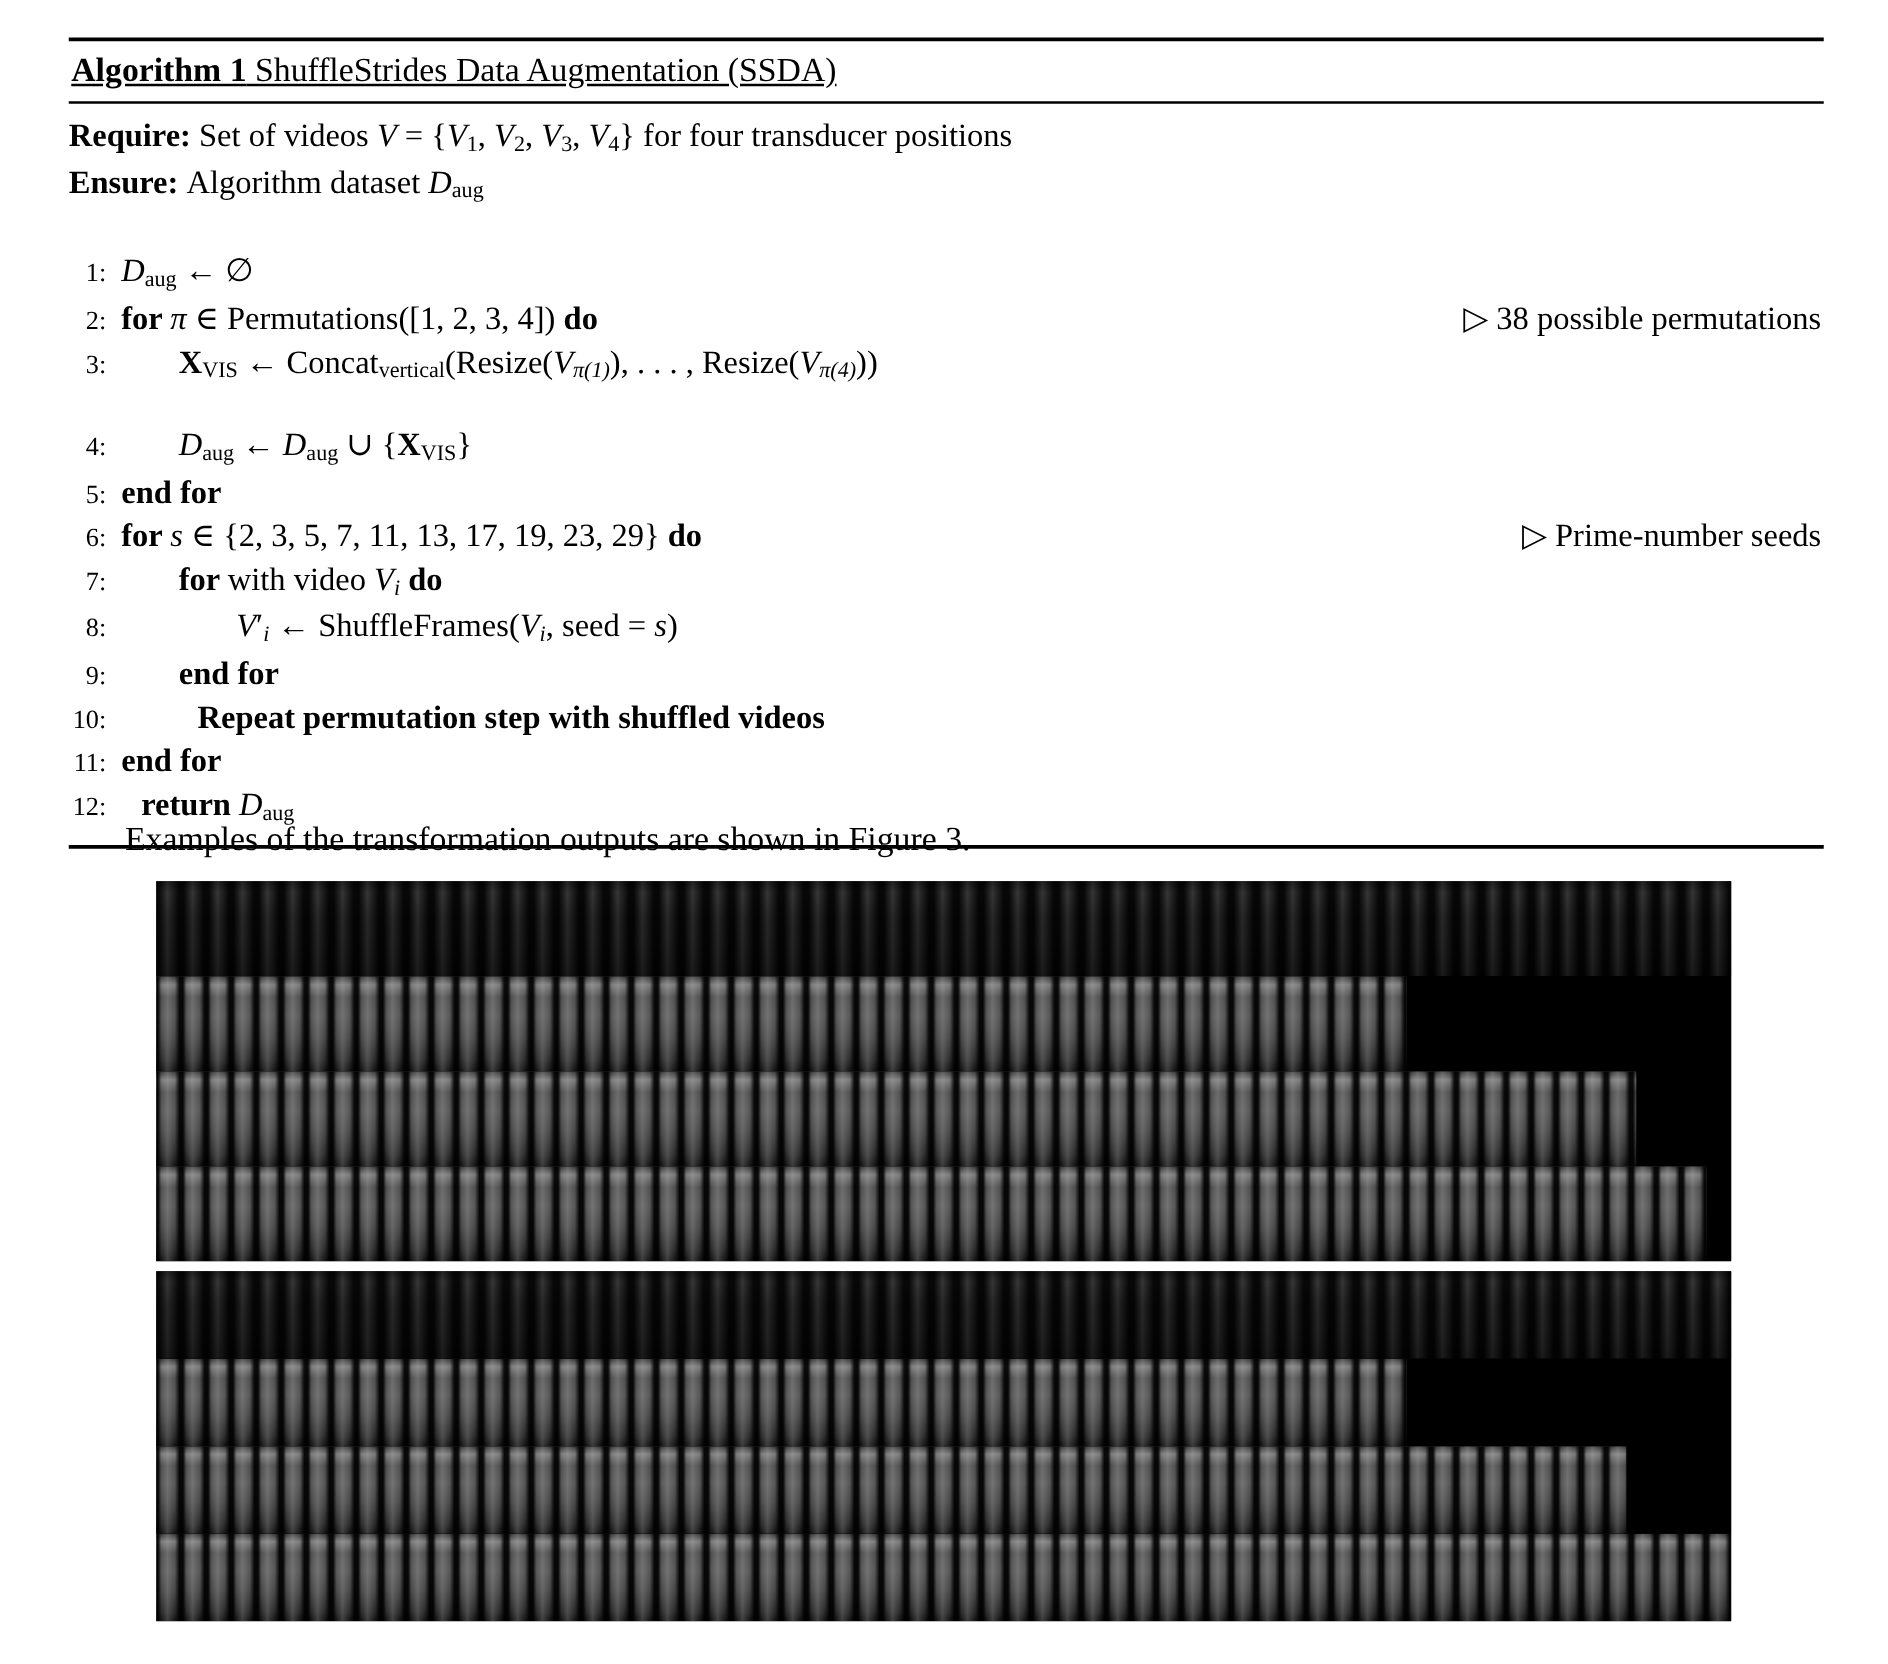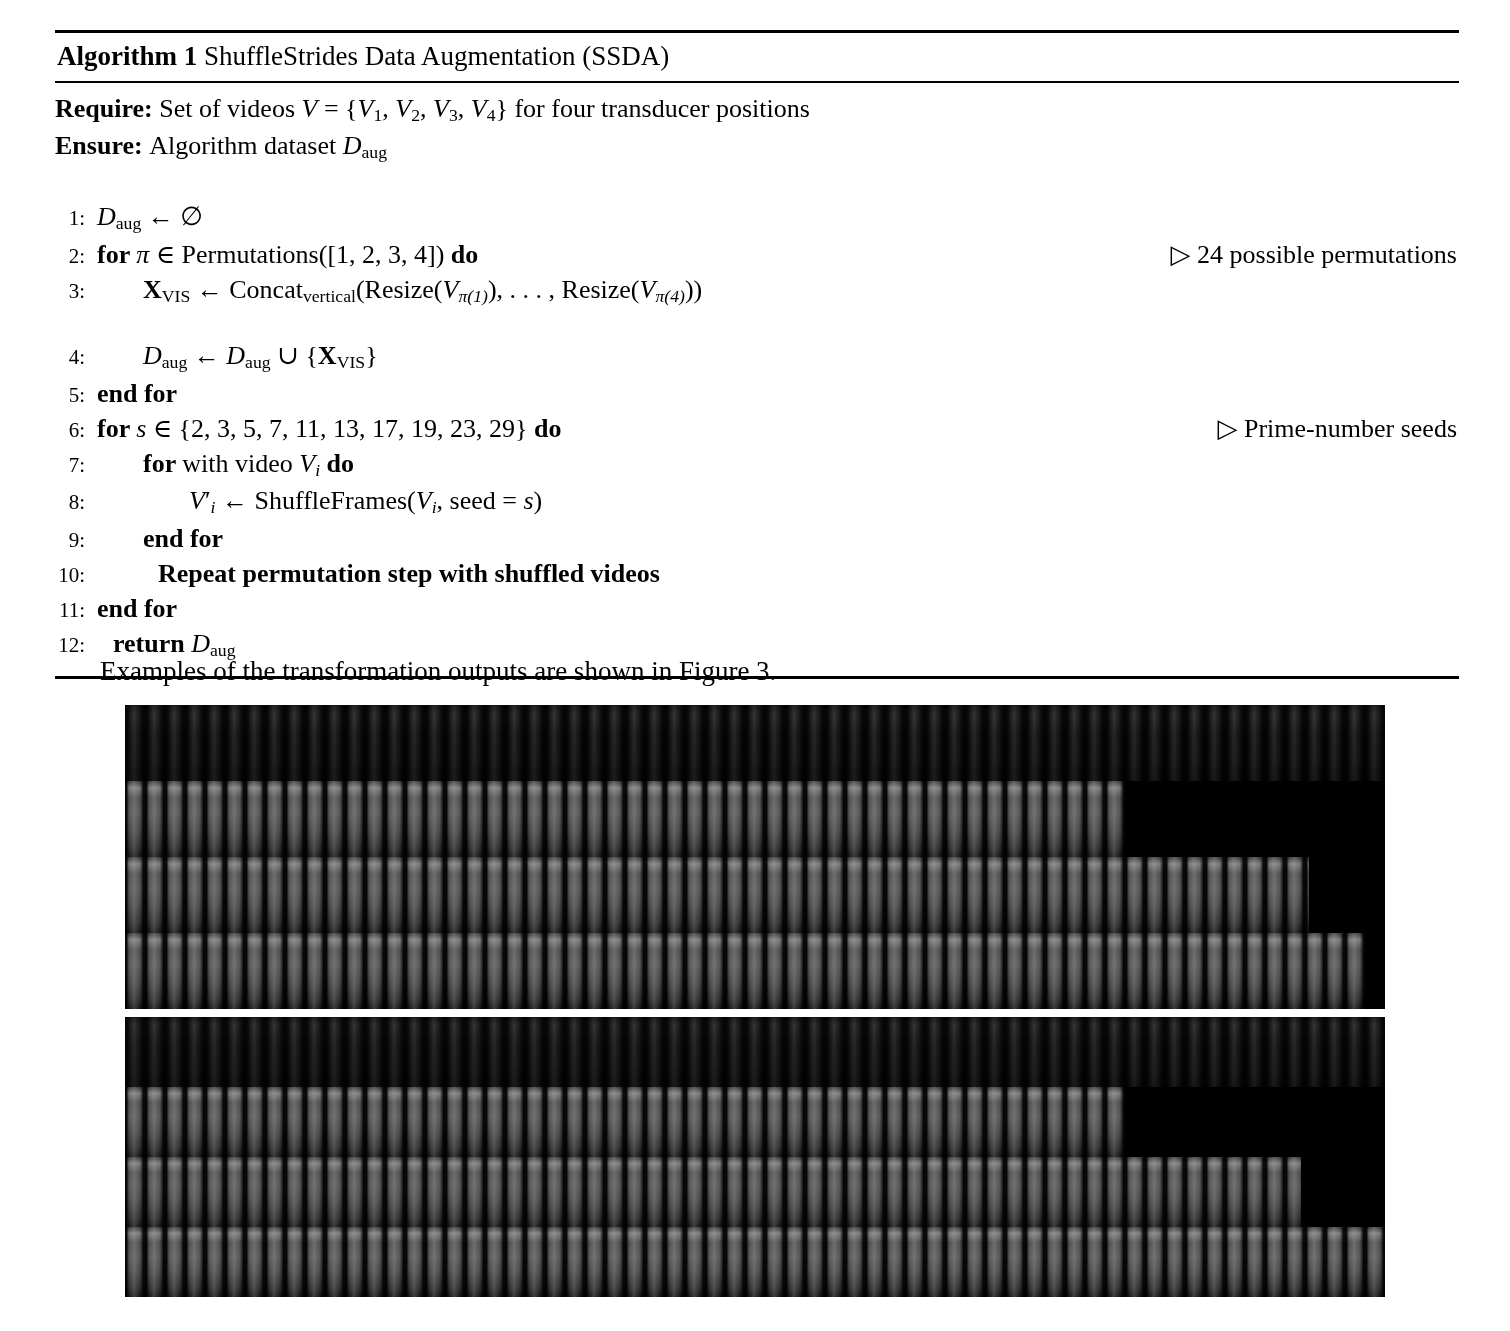--- a/index.html
+++ b/index.html
@@ -7,21 +7,21 @@
   body {
     width:1510px; height:1331px; position:relative;
     font-family:"Liberation Serif", "DejaVu Serif", serif;
     color:#000;
   }
 
   
   .algo { position:absolute; left:55px; top:30px; width:1404px; }
   .rule-thick { border-top:3px solid #000; }
   .rule-thin  { border-top:2px solid #000; }
-  .algo-title { font-size:27px; padding:8px 2px 9px 2px; }
+  .algo-title { font-size:27px; padding:8px 2px 9px 2px;text-decoration:underline; }
   .algo-title .lbl { font-weight:700; }
   .algo-body { padding:8px 0 12px 0; font-size:26px; }
   .req-line { padding:3px 0; line-height:1.15; }
   .algo-lines { margin-top:2px; }
   .algo-line { display:flex; align-items:baseline; padding:3px 0; line-height:1.12; }
   .lnum { width:42px; flex:none; text-align:right; font-size:21px; padding-right:12px; color:#000; }
   .ltext { white-space:nowrap; }
   .lcomment { margin-left:auto; padding-right:2px; white-space:nowrap; }
 
   .tok-b { font-weight:700; }
@@ -78,21 +78,21 @@
     <div class="req-line"><span class="tok-b">Require: </span><span class="tok-n">Set of videos </span><span class="tok-i">V</span><span class="tok-n"> = {</span><span class="tok-i">V</span><span class="tok-sub">1</span><span class="tok-n">, </span><span class="tok-i">V</span><span class="tok-sub">2</span><span class="tok-n">, </span><span class="tok-i">V</span><span class="tok-sub">3</span><span class="tok-n">, </span><span class="tok-i">V</span><span class="tok-sub">4</span><span class="tok-n">} for four transducer positions</span></div>
     <div class="req-line"><span class="tok-b">Ensure: </span><span class="tok-n">Algorithm dataset </span><span class="tok-i">D</span><span class="tok-sub">aug</span></div>
     <div class="algo-lines">
         <div class="algo-line">
           <span class="lnum">1:</span>
           <span class="ltext" style="margin-left: 0px; margin-top: 32px;"><span class="tok-i">D</span><span class="tok-sub">aug</span><span class="tok-n"> ← ∅</span></span>
         </div>
         <div class="algo-line">
           <span class="lnum">2:</span>
           <span class="ltext" style="margin-left: 0px;"><span class="tok-b">for </span><span class="tok-i">π</span><span class="tok-n"> ∈ Permutations([1, 2, 3, 4]) </span><span class="tok-b">do</span></span>
-          <span class="lcomment">▷ 24 possible permutations</span>
+          <span class="lcomment">▷ 38 possible permutations</span>
         </div>
         <div class="algo-line">
           <span class="lnum">3:</span>
           <span class="ltext" style="margin-left: 46px;"><span class="tok-b">X</span><span class="tok-sub">VIS</span><span class="tok-n"> ← Concat</span><span class="tok-sub">vertical</span><span class="tok-n">(Resize(</span><span class="tok-i">V</span><span class="tok-isub">π(1)</span><span class="tok-n">), . . . , Resize(</span><span class="tok-i">V</span><span class="tok-isub">π(4)</span><span class="tok-n">))</span></span>
         </div>
         <div class="algo-line">
           <span class="lnum">4:</span>
           <span class="ltext" style="margin-left: 46px; margin-top: 28px;"><span class="tok-i">D</span><span class="tok-sub">aug</span><span class="tok-n"> ← </span><span class="tok-i">D</span><span class="tok-sub">aug</span><span class="tok-n"> ∪ {</span><span class="tok-b">X</span><span class="tok-sub">VIS</span><span class="tok-n">}</span></span>
         </div>
         <div class="algo-line">

